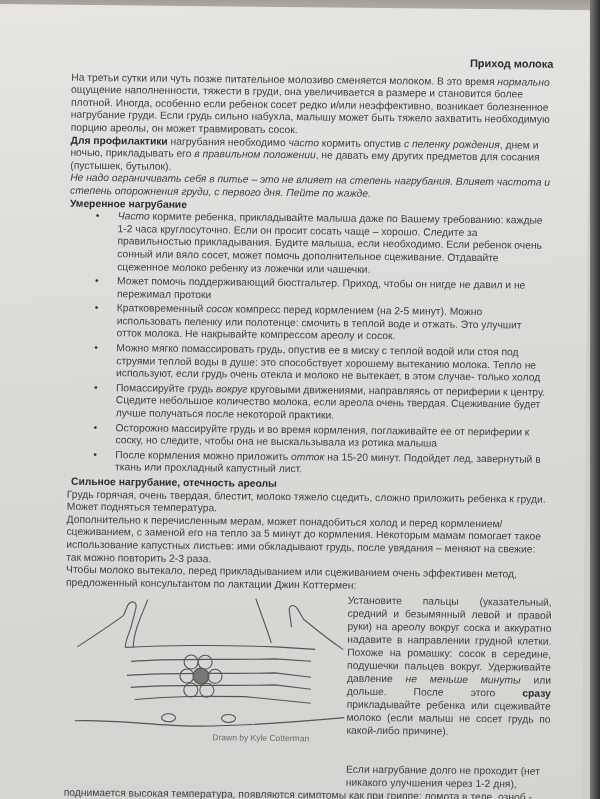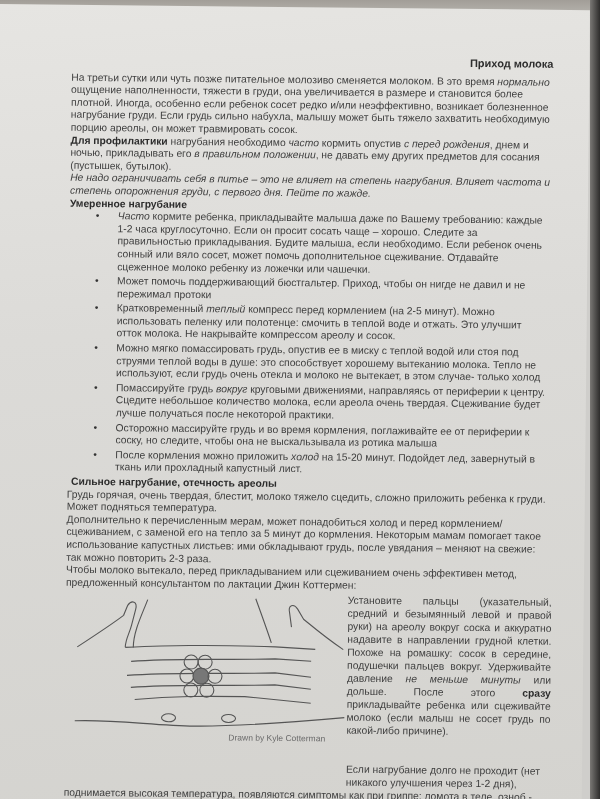--- a/index.html
+++ b/index.html
@@ -39,21 +39,21 @@
   ul li { position:relative; margin:0 0 2px 0; padding-right:4px; }
   ul li::before {
     content:"\2022"; position:absolute; left:-22px; top:0; color:#333;
   }
   .h2 { font-weight:bold; color:#2c2c2c; margin-left:4px; }
   .method-block { position:relative; height:166px; margin-top:2px; }
   .illus {
     position:absolute; left:10px; top:4px; width:270px; height:150px;
   }
   .illus-caption {
-    position:absolute; left:164px; top:139px; font-size:8.5px; color:#6a6a6a;
+    position:absolute; left:148px; top:139px; font-size:8.5px; color:#6a6a6a;
   }
   .right-text {
     position:absolute; left:282px; top:0; width:204px;
     text-align:justify; font-size:10.3px; line-height:13px;
   }
 </style>
 </head>
 <body>
 
 <div class="bg-top"></div>
@@ -62,35 +62,35 @@
 <div class="paper">
   <div class="doc">
 
     <div class="title">Приход молока</div>
 
     <p>
       <span>На третьи сутки или чуть позже питательное молозиво сменяется молоком. В это время </span><i>нормально</i><span> ощущение наполненности, тяжести в груди, она увеличивается в размере и становится более плотной. Иногда, особенно если ребенок сосет редко и/или неэффективно, возникает болезненное нагрубание груди. Если грудь сильно набухла, малышу может быть тяжело захватить необходимую порцию ареолы, он может травмировать сосок.</span>
     </p>
 
     <p>
-      <span class="bold">Для профилактики</span><span> нагрубания необходимо </span><i>часто</i><span> кормить опустив </span><i>с перед рождения</i><span>, днем и ночью, прикладывать его </span><i>в правильном положении</i><span>, не давать ему других предметов для сосания (пустышек, бутылок).</span>
+      <span class="bold">Для профилактики</span><span> нагрубания необходимо </span><i>часто</i><span> кормить опустив </span><i>с пеленку рождения</i><span>, днем и ночью, прикладывать его </span><i>в правильном положении</i><span>, не давать ему других предметов для сосания (пустышек, бутылок).</span>
     </p>
 
     <p><i>Не надо ограничивать себя в питье – это не влияет на степень нагрубания. Влияет частота и степень опорожнения груди, с первого дня. Пейте по жажде.</i></p>
 
     <div class="heading">Умеренное нагрубание</div>
 
     <ul>
       <li><i>Часто</i><span> кормите ребенка, прикладывайте малыша даже по Вашему требованию: каждые 1-2 часа круглосуточно. Если он просит сосать чаще – хорошо. Следите за правильностью прикладывания. Будите малыша, если необходимо. Если ребенок очень сонный или вяло сосет, может помочь дополнительное сцеживание. Отдавайте сцеженное молоко ребенку из ложечки или чашечки.</span></li>
       <li><span>Может помочь поддерживающий бюстгальтер. Приход, чтобы он нигде не давил и не пережимал протоки</span></li>
-      <li><span>Кратковременный </span><i>теплый</i><span> компресс перед кормлением (на 2-5 минут). Можно использовать пеленку или полотенце: смочить в теплой воде и отжать. Это улучшит отток молока. Не накрывайте компрессом ареолу и сосок.</span></li>
+      <li><span>Кратковременный </span><i>сосок</i><span> компресс перед кормлением (на 2-5 минут). Можно использовать пеленку или полотенце: смочить в теплой воде и отжать. Это улучшит отток молока. Не накрывайте компрессом ареолу и сосок.</span></li>
       <li><span>Можно мягко помассировать грудь, опустив ее в миску с теплой водой или стоя под струями теплой воды в душе: это способствует хорошему вытеканию молока. Тепло не используют, если грудь очень отекла и молоко не вытекает, в этом случае- только холод</span></li>
       <li><span>Помассируйте грудь </span><i>вокруг</i><span> круговыми движениями, направляясь от периферии к центру. Сцедите небольшое количество молока, если ареола очень твердая. Сцеживание будет лучше получаться после некоторой практики.</span></li>
       <li><span>Осторожно массируйте грудь и во время кормления, поглаживайте ее от периферии к соску, но следите, чтобы она не выскальзывала из ротика малыша</span></li>
-      <li><span>После кормления можно приложить </span><i>холод</i><span> на 15-20 минут. Подойдет лед, завернутый в ткань или прохладный капустный лист.</span></li>
+      <li><span>После кормления можно приложить </span><i>отток</i><span> на 15-20 минут. Подойдет лед, завернутый в ткань или прохладный капустный лист.</span></li>
     </ul>
 
     <div class="h2">Сильное нагрубание, отечность ареолы</div>
     <p>Грудь горячая, очень твердая, блестит, молоко тяжело сцедить, сложно приложить ребенка к груди. Может подняться температура.</p>
     <p>Дополнительно к перечисленным мерам, может понадобиться холод и перед кормлением/сцеживанием, с заменой его на тепло за 5 минут до кормления. Некоторым мамам помогает такое использование капустных листьев: ими обкладывают грудь, после увядания – меняют на свежие: так можно повторить 2-3 раза.</p>
     <p>Чтобы молоко вытекало, перед прикладыванием или сцеживанием очень эффективен метод, предложенный консультантом по лактации Джин Коттермен:</p>
 
     <div class="method-block">
       <svg class="illus" viewBox="0 0 270 150" fill="none" stroke="#555" stroke-width="1.1">
         <path d="M2 52 C20 40,35 30,48 20 L52 10 C56 4,62 6,60 14 L56 30 C54 38,50 44,50 52"></path>

